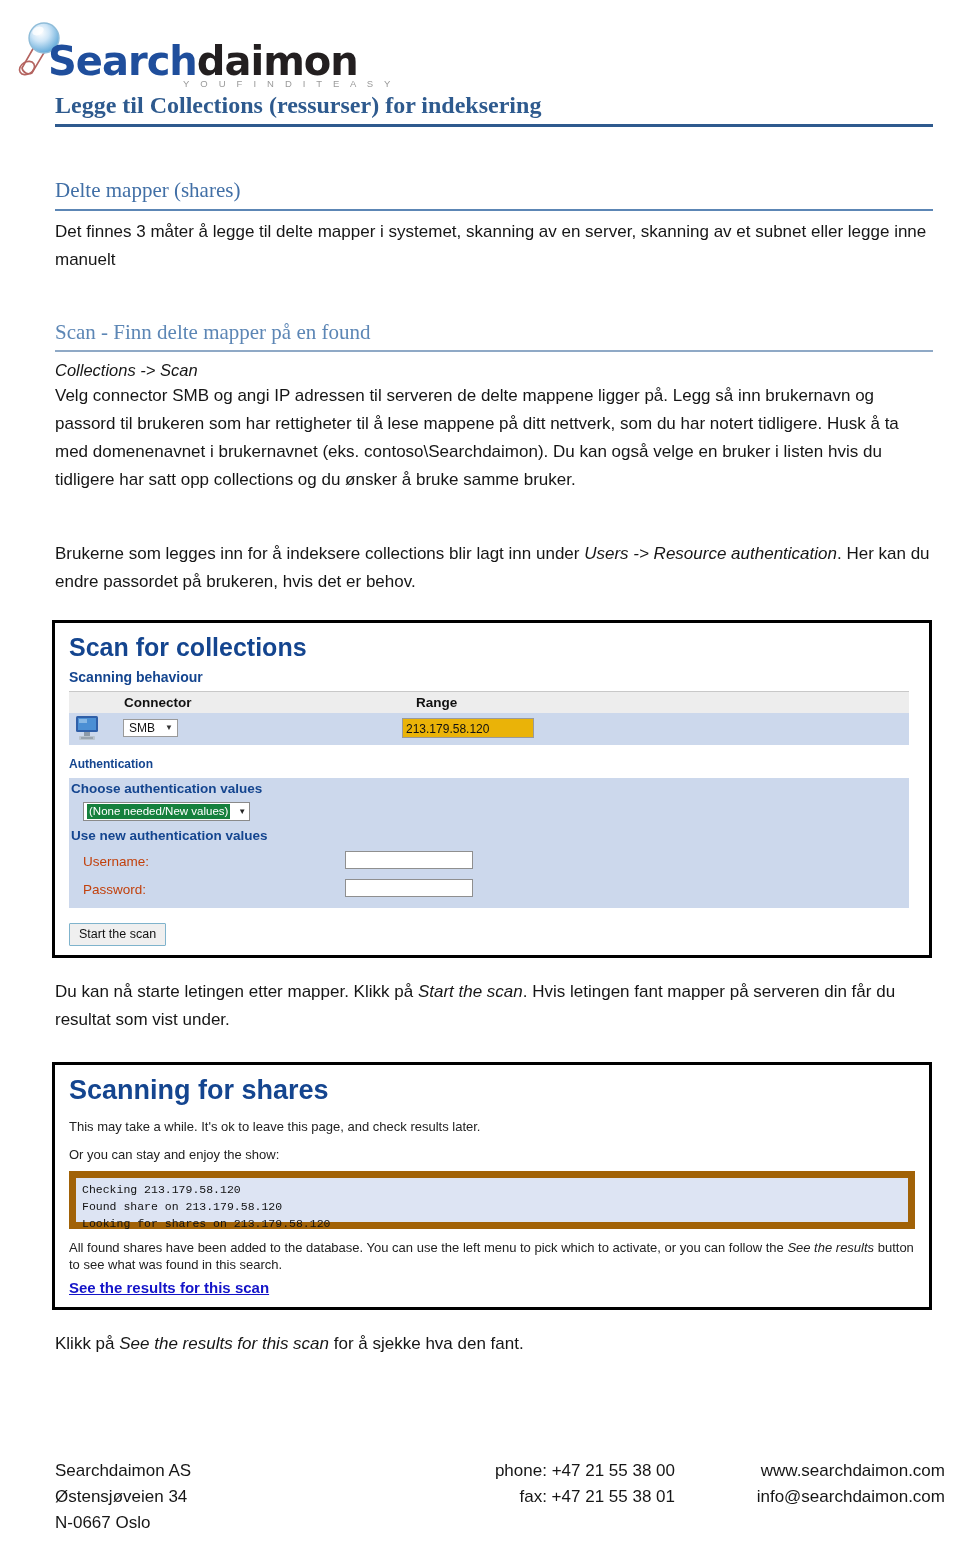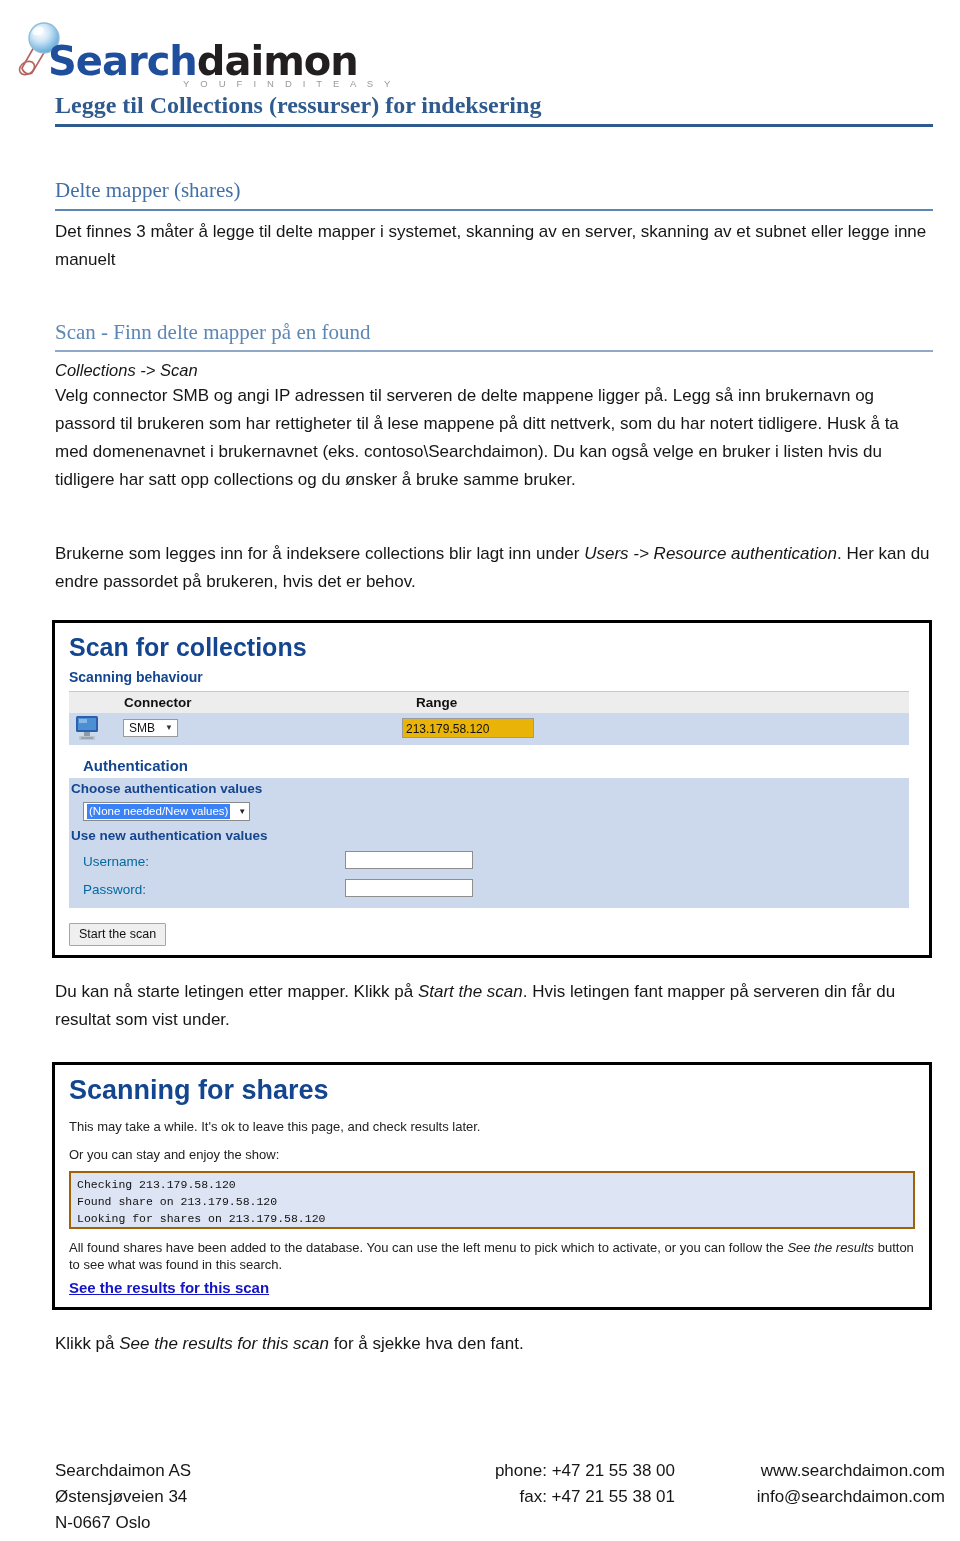--- a/index.html
+++ b/index.html
@@ -125,46 +125,46 @@
     display:flex; align-items:center; gap:10px; height:18px;
   }
   .mini-select .caret { font-size:8px; color:#333; }
   .range-input {
     position:absolute; left:333px; top:5px; width:132px; height:20px;
     background:#eab308; border:1px solid #9a9a9a;
     font-family:"Liberation Sans", sans-serif; font-size:12px;
     color:#111; padding:2px 3px; line-height:16px;
   }
 
-  .sc-auth { left:28px; top:134px; font-size:15px; }
+  .sc-auth { left:14px; top:134px; font-size:12px; }
 
   .auth-box {
     position:absolute; left:14px; top:155px; width:840px; height:130px;
     background:#ccd8ec;
   }
   .auth-lbl {
     position:absolute; font-family:"Liberation Sans", sans-serif;
     font-size:13.5px; font-weight:bold; color:#14458F;
   }
   .lbl-choose { left:2px; top:3px; }
   .lbl-usenew { left:2px; top:50px; }
   .auth-select {
     position:absolute; left:14px; top:24px; height:19px;
     background:#ffffff; border:1px solid #8a8a8a;
     display:flex; align-items:center; padding:0 3px; gap:8px;
   }
   .auth-select .sel-text {
-    background:#3b82f6; color:#ffffff;
+    background:#15803d; color:#ffffff;
     font-family:"Liberation Sans", sans-serif; font-size:11.5px;
     padding:0 2px; line-height:15px; white-space:nowrap;
   }
   .auth-select .caret { font-size:8px; color:#222; }
   .field-lbl {
     position:absolute; left:14px;
-    font-family:"Liberation Sans", sans-serif; font-size:13.5px; color:#0369a1;
+    font-family:"Liberation Sans", sans-serif; font-size:13.5px; color:#c2410c;
   }
   .lbl-user { top:76px; }
   .lbl-pass { top:104px; }
   .txt-input {
     position:absolute; left:276px; width:128px; height:18px;
     background:#ffffff; border:1px solid #8f8f8f;
   }
   .inp-user { top:73px; }
   .inp-pass { top:101px; }
 
@@ -188,21 +188,21 @@
   }
   .sh-line {
     position:absolute; left:14px;
     font-family:"Liberation Sans", sans-serif;
     font-size:13px; color:#222;
   }
   .sh-l1 { top:54px; }
   .sh-l2 { top:82px; }
   .log-box {
     position:absolute; left:14px; top:106px; width:846px; height:58px;
-    background:#dde4f3; border:2px solid #a16207;
+    background:#dde4f3; border:7px solid #a16207;
     padding:3px 6px;
     font-family:"Liberation Mono", monospace;
     font-size:11.5px; line-height:17px; color:#111;
   }
   .sh-para {
     position:absolute; left:14px; top:174px; width:850px;
     font-family:"Liberation Sans", sans-serif;
     font-size:13px; line-height:17px; color:#222;
   }
   .sh-link {

